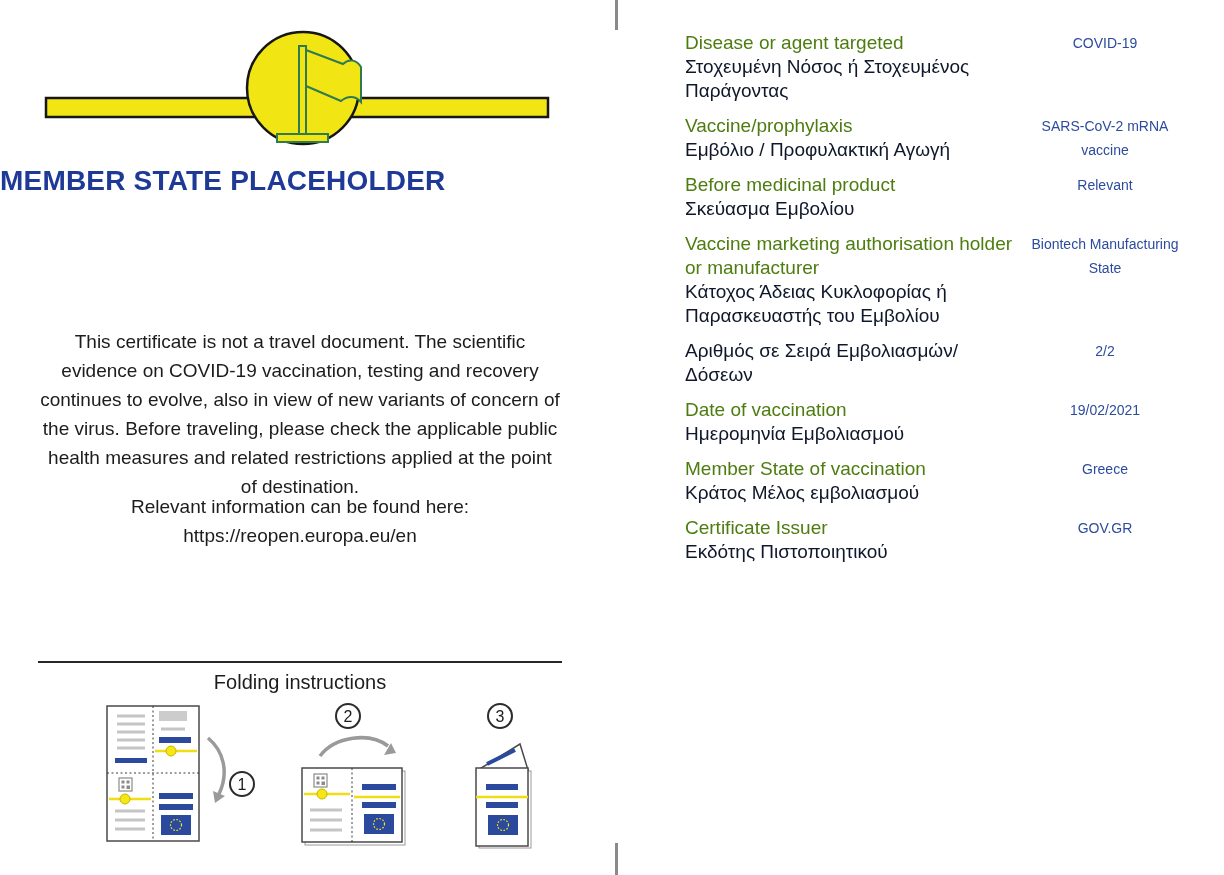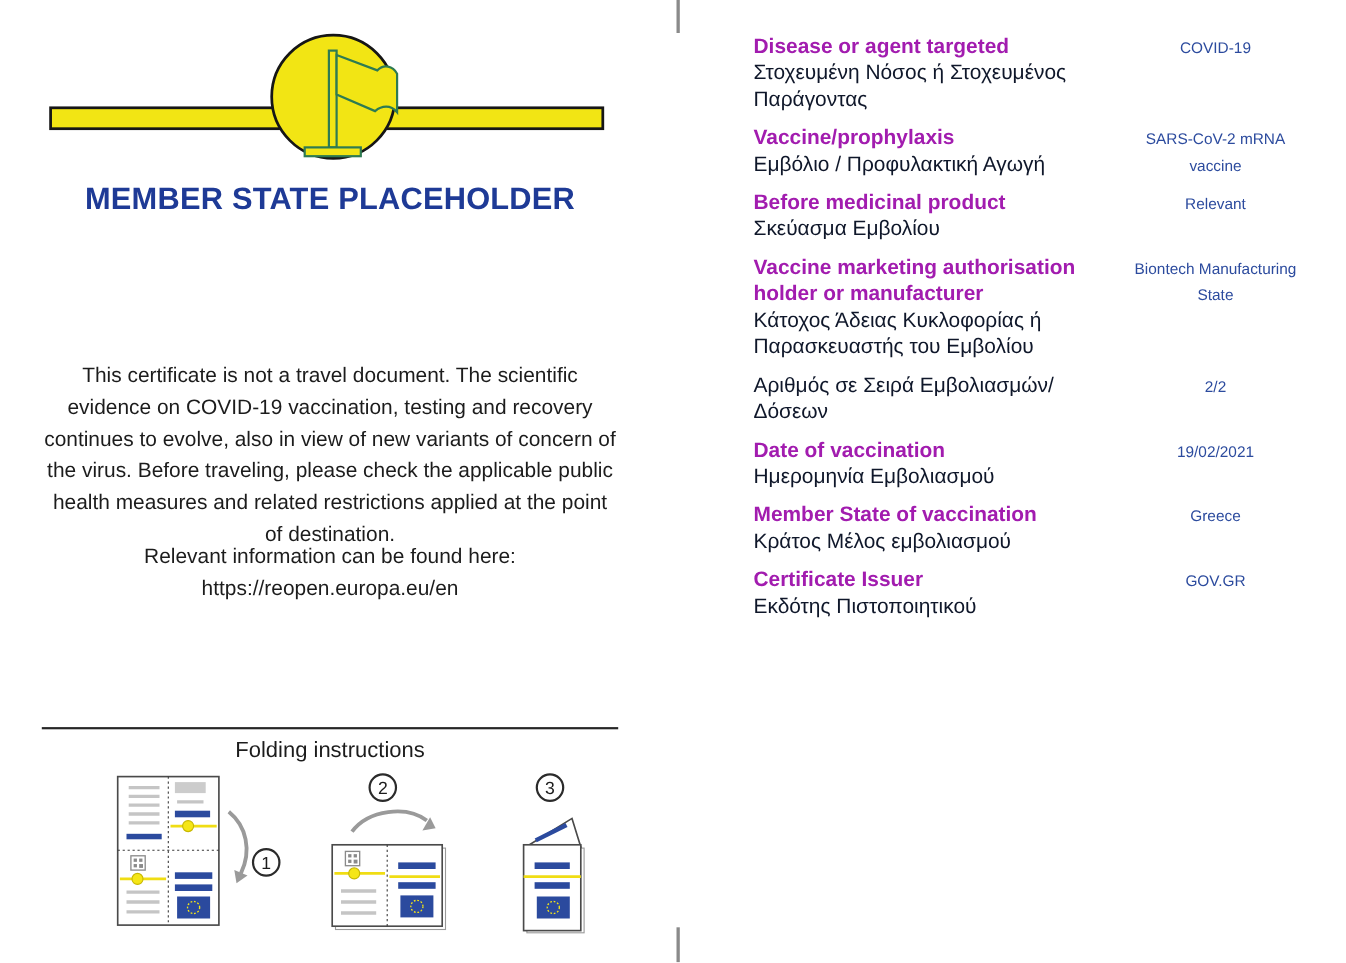--- a/index.html
+++ b/index.html
@@ -8,21 +8,21 @@
     font-family:"Liberation Sans", sans-serif; overflow:hidden;
   }
   .fold-mark { position:absolute; left:615px; width:3px; background:#8a8a8a; }
   .fold-mark.top { top:0; height:30px; }
   .fold-mark.bottom { top:843px; height:32px; }
 
   
   .left-page { position:absolute; left:0; top:0; width:600px; height:875px; }
   .emblem { position:absolute; left:0; top:14px; }
   .ms-title {
-    position:absolute; top:165px; left:0; width:600px; text-align:center;
+    position:absolute; top:165px; left:0; width:600px; text-align:left;
     font-size:28px; font-weight:700; color:#1e3a96; letter-spacing:0.2px;
   }
   .notice {
     position:absolute; top:327px; left:40px; width:520px; margin:0;
     font-size:19px; line-height:29px; color:#1c1c1c; text-align:center;
   }
   .info-block { position:absolute; top:492px; left:40px; width:520px; text-align:center;
     font-size:19px; line-height:29px; color:#1c1c1c; }
   .rule { position:absolute; top:661px; left:38px; width:524px; height:2px; background:#262626; }
   .folding-title {
@@ -33,21 +33,21 @@
 
   
   .right-page { position:absolute; left:640px; top:0; width:545px; height:875px; }
   .cert-titles { padding-top:70px; text-align:center; }
   .cert-title {
     font-size:30px; font-weight:700; color:#1e3a96; line-height:43px; letter-spacing:0px;
   }
   .fields { margin-top:31px; padding-left:45px; }
   .field-row { display:flex; justify-content:space-between; align-items:flex-start; margin-bottom:11px; }
   .field-labels { width:330px; }
-  .label-en { font-size:19px; line-height:24px; font-weight:700; color:#a21caf; }
+  .label-en { font-size:19px; line-height:24px; font-weight:400; color:#4d7c0f; }
   .label-el { font-size:19px; line-height:24px; color:#0f172a; }
   .field-value {
     width:160px; text-align:center; font-size:14px; line-height:24px; color:#2c4b9e;
   }
 </style>
 </head>
 <body>
 
 <div class="sheet">
 

